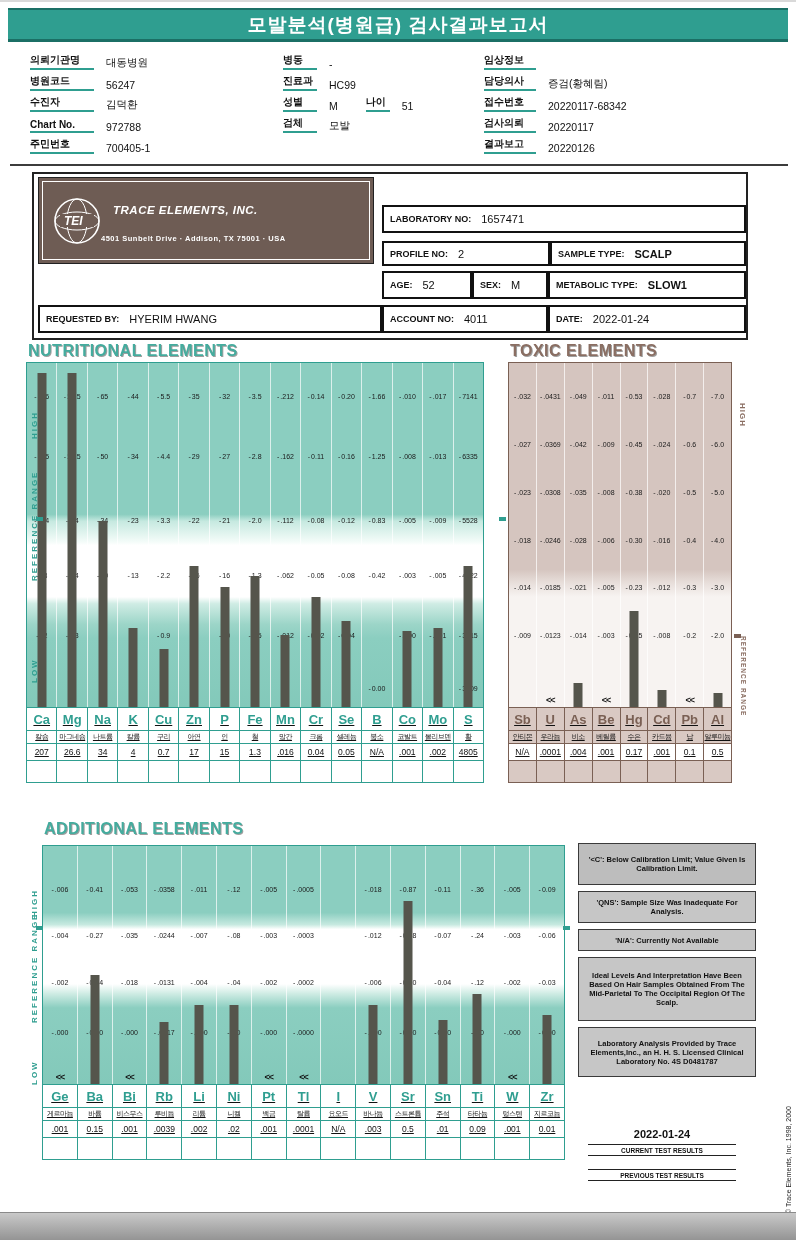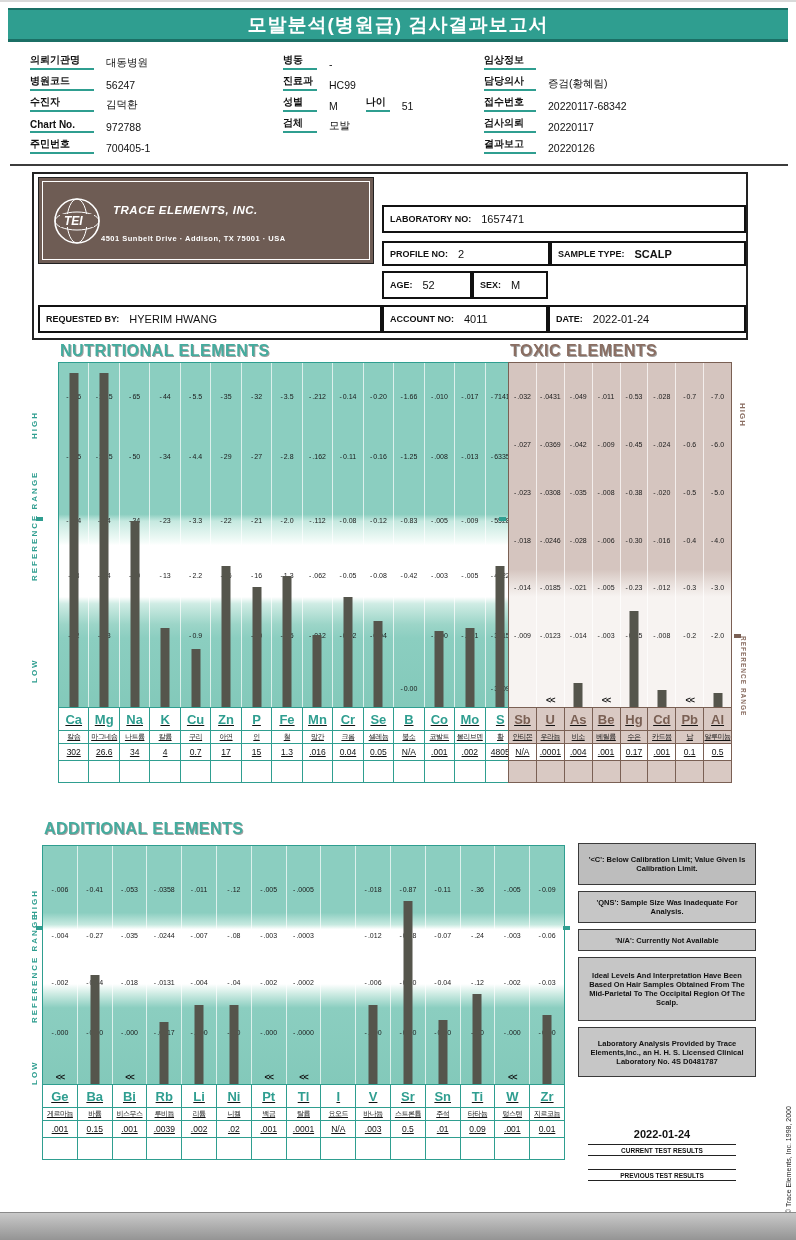--- a/index.html
+++ b/index.html
@@ -210,35 +210,39 @@
     <span class="fvalue b">SCALP</span>
   </div>
   <div class="fbox" style="left:348px;top:97px;width:90px;height:28px;">
     <span class="flabel">AGE:</span>
     <span class="fvalue">52</span>
   </div>
   <div class="fbox" style="left:438px;top:97px;width:76px;height:28px;">
     <span class="flabel">SEX:</span>
     <span class="fvalue">M</span>
   </div>
+  <div class="fbox" style="left:514px;top:97px;width:198px;height:28px;">
+    <span class="flabel">METABOLIC TYPE:</span>
+    <span class="fvalue b">SLOW1</span>
+  </div>
   <div class="fbox" style="left:4px;top:131px;width:344px;height:28px;">
     <span class="flabel">REQUESTED BY:</span>
     <span class="fvalue">HYERIM HWANG</span>
   </div>
   <div class="fbox" style="left:348px;top:131px;width:166px;height:28px;">
     <span class="flabel">ACCOUNT NO:</span>
     <span class="fvalue">4011</span>
   </div>
   <div class="fbox" style="left:514px;top:131px;width:198px;height:28px;">
     <span class="flabel">DATE:</span>
     <span class="fvalue">2022-01-24</span>
   </div>
 </div>
 
-<div class="chart nutr" style="left:58px;top:342px;width:458px;height:441px;">
+<div class="chart nutr" style="left:26px;top:342px;width:458px;height:441px;">
   <div class="section-title teal-t">NUTRITIONAL ELEMENTS</div>
   <div class="plot" style="top:20px;height:346px;">
       <div class="ccol">
         <div class="tick" style="top: 9.5%;">186</div>
         <div class="tick" style="top: 27%;">145</div>
         <div class="tick" style="top: 45.5%;">104</div>
         <div class="tick" style="top: 61.5%;">63</div>
         <div class="tick" style="top: 79%;">22</div>
         <div class="bar" style="height: 97%;"></div>
       </div>
@@ -385,21 +389,21 @@
       <div class="cell kor">철</div>
       <div class="cell kor">망간</div>
       <div class="cell kor">크롬</div>
       <div class="cell kor">셀레늄</div>
       <div class="cell kor">붕소</div>
       <div class="cell kor">코발트</div>
       <div class="cell kor">몰리브덴</div>
       <div class="cell kor">황</div>
     </div>
   <div class="erow g15 r-val" style="top:402px;">
-      <div class="cell val">302</div>
+      <div class="cell val">207</div>
       <div class="cell val">26.6</div>
       <div class="cell val">34</div>
       <div class="cell val">4</div>
       <div class="cell val">0.7</div>
       <div class="cell val">17</div>
       <div class="cell val">15</div>
       <div class="cell val">1.3</div>
       <div class="cell val">.016</div>
       <div class="cell val">0.04</div>
       <div class="cell val">0.05</div>

